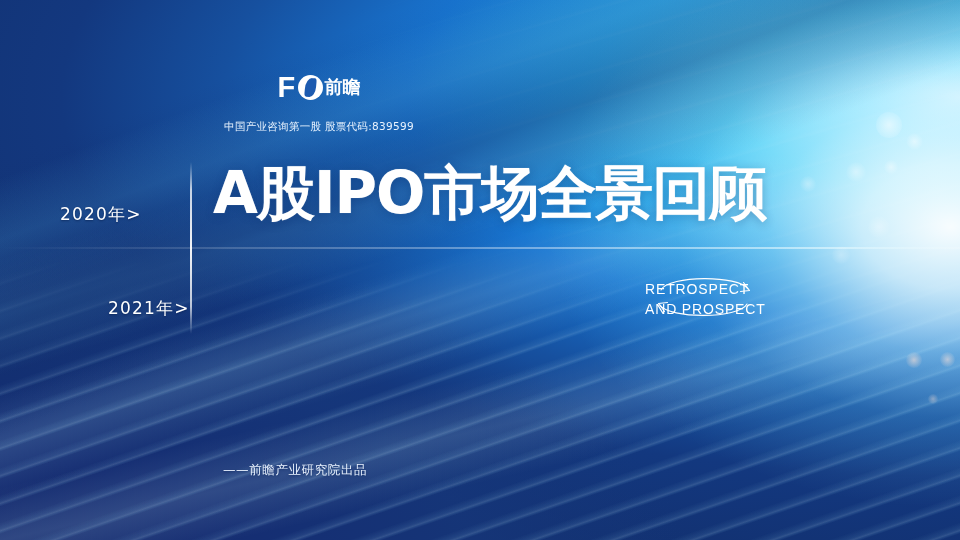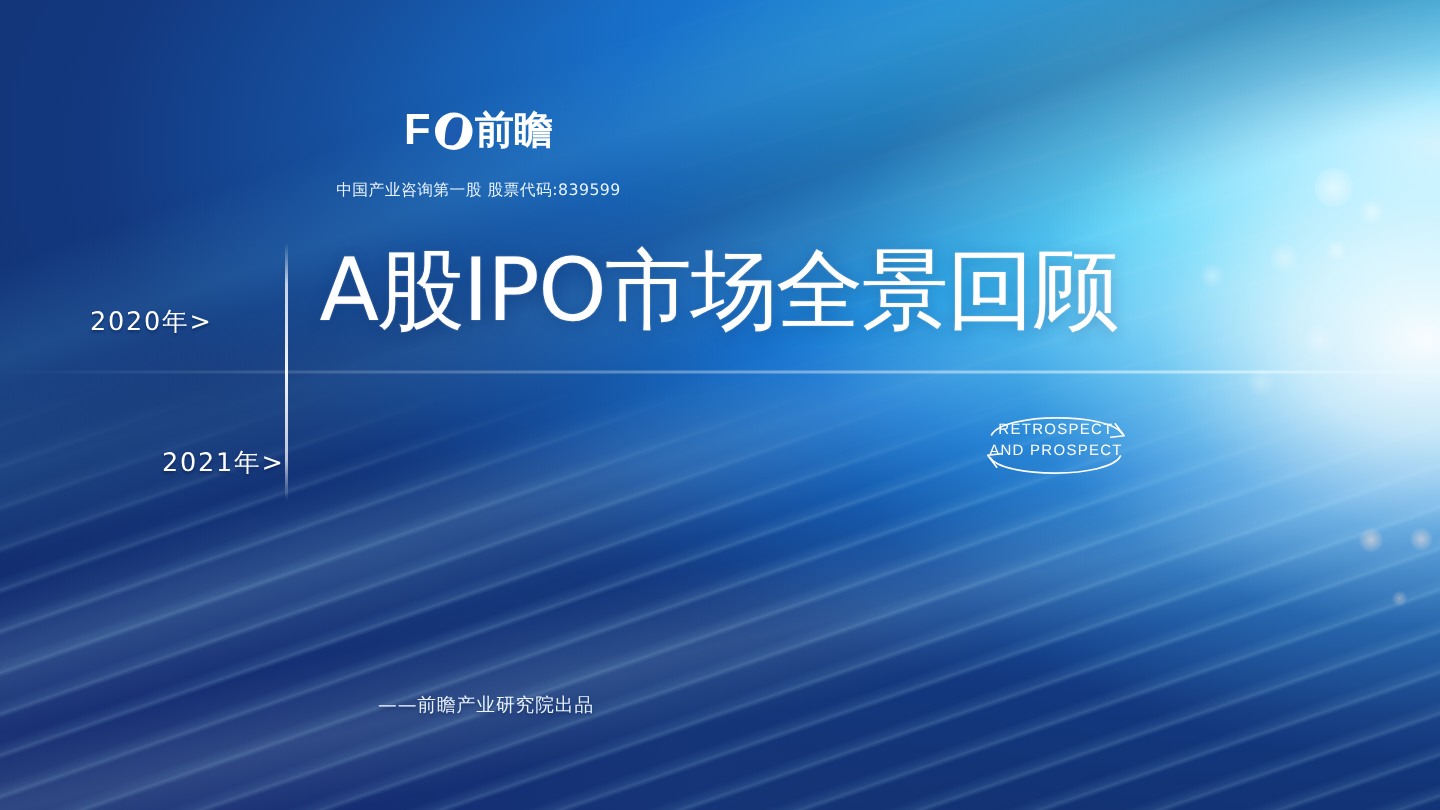--- a/index.html
+++ b/index.html
@@ -104,21 +104,21 @@
     background:#ffffff; display:inline-block; margin:0 1px;
   }
   .logo-o::after {
     content:""; position:absolute; left:7px; top:3px;
     width:11px; height:19px;
     background:#1d5bb0;
     border-radius:60% 18% 55% 18%;
     transform:rotate(5deg);
   }
   .logo-cn {
-    font-size:26px; font-weight:bold; color:#ffffff; line-height:1;
+    font-size:18px; font-weight:bold; color:#ffffff; line-height:1;
     letter-spacing:0px;
     font-family:"DejaVu Sans","Liberation Sans",sans-serif;
   }
   .logo-sub {
     margin-top:18px;
     font-size:10.5px; color:#eaf4ff; letter-spacing:0.3px;
     font-family:"DejaVu Sans","Liberation Sans",sans-serif;
     white-space:nowrap;
   }
 
@@ -134,50 +134,48 @@
     white-space:nowrap;
     text-shadow:0 1px 2px rgba(6,26,70,0.55);
   }
   .year-2020 { top:203px; }
   .year-2021 { top:297px;margin-left:48px; }
 
   .title-wrap { position:absolute; left:213px; top:160px; }
   .title-line {
     color:#ffffff;
     font-size:58px;
-    font-weight:normal;
+    font-weight:bold;
     line-height:1.17;
     letter-spacing:-1px;
     white-space:nowrap;
     font-family:"DejaVu Sans","Liberation Sans",sans-serif;
     text-shadow:0 2px 10px rgba(8,48,110,0.32), 0 0 1px rgba(255,255,255,0.5);
   }
   .title-line.l2 { margin-top:21px; }
 
   .badge {
     position:absolute; left:645px; top:266px; width:118px; height:62px;
   }
   .badge svg { position:absolute; inset:0; }
   .badge-text {
     position:absolute; left:0; right:0; top:14px;
-    text-align:center;
     color:#ffffff;
-    font-size:10px;
+    font-size:14px;
     letter-spacing:0.85px;
     line-height:1.42;
     font-family:"Liberation Sans","DejaVu Sans",sans-serif;
     white-space:nowrap;
   }
 
   .credit {
     position:absolute; left:223px; top:462px;
     color:#eaf3ff; font-size:12.5px; letter-spacing:0.6px;
     font-family:"DejaVu Sans","Liberation Sans",sans-serif;
     text-shadow:0 1px 2px rgba(8,34,84,0.5);
-    margin-left:29px;
   }
 </style>
 </head>
 <body>
 
 <div id="slide">
 
   <div class="bg bg-base"></div>
   <div class="bg bg-navy"></div>
   <div class="bg bands"></div>

